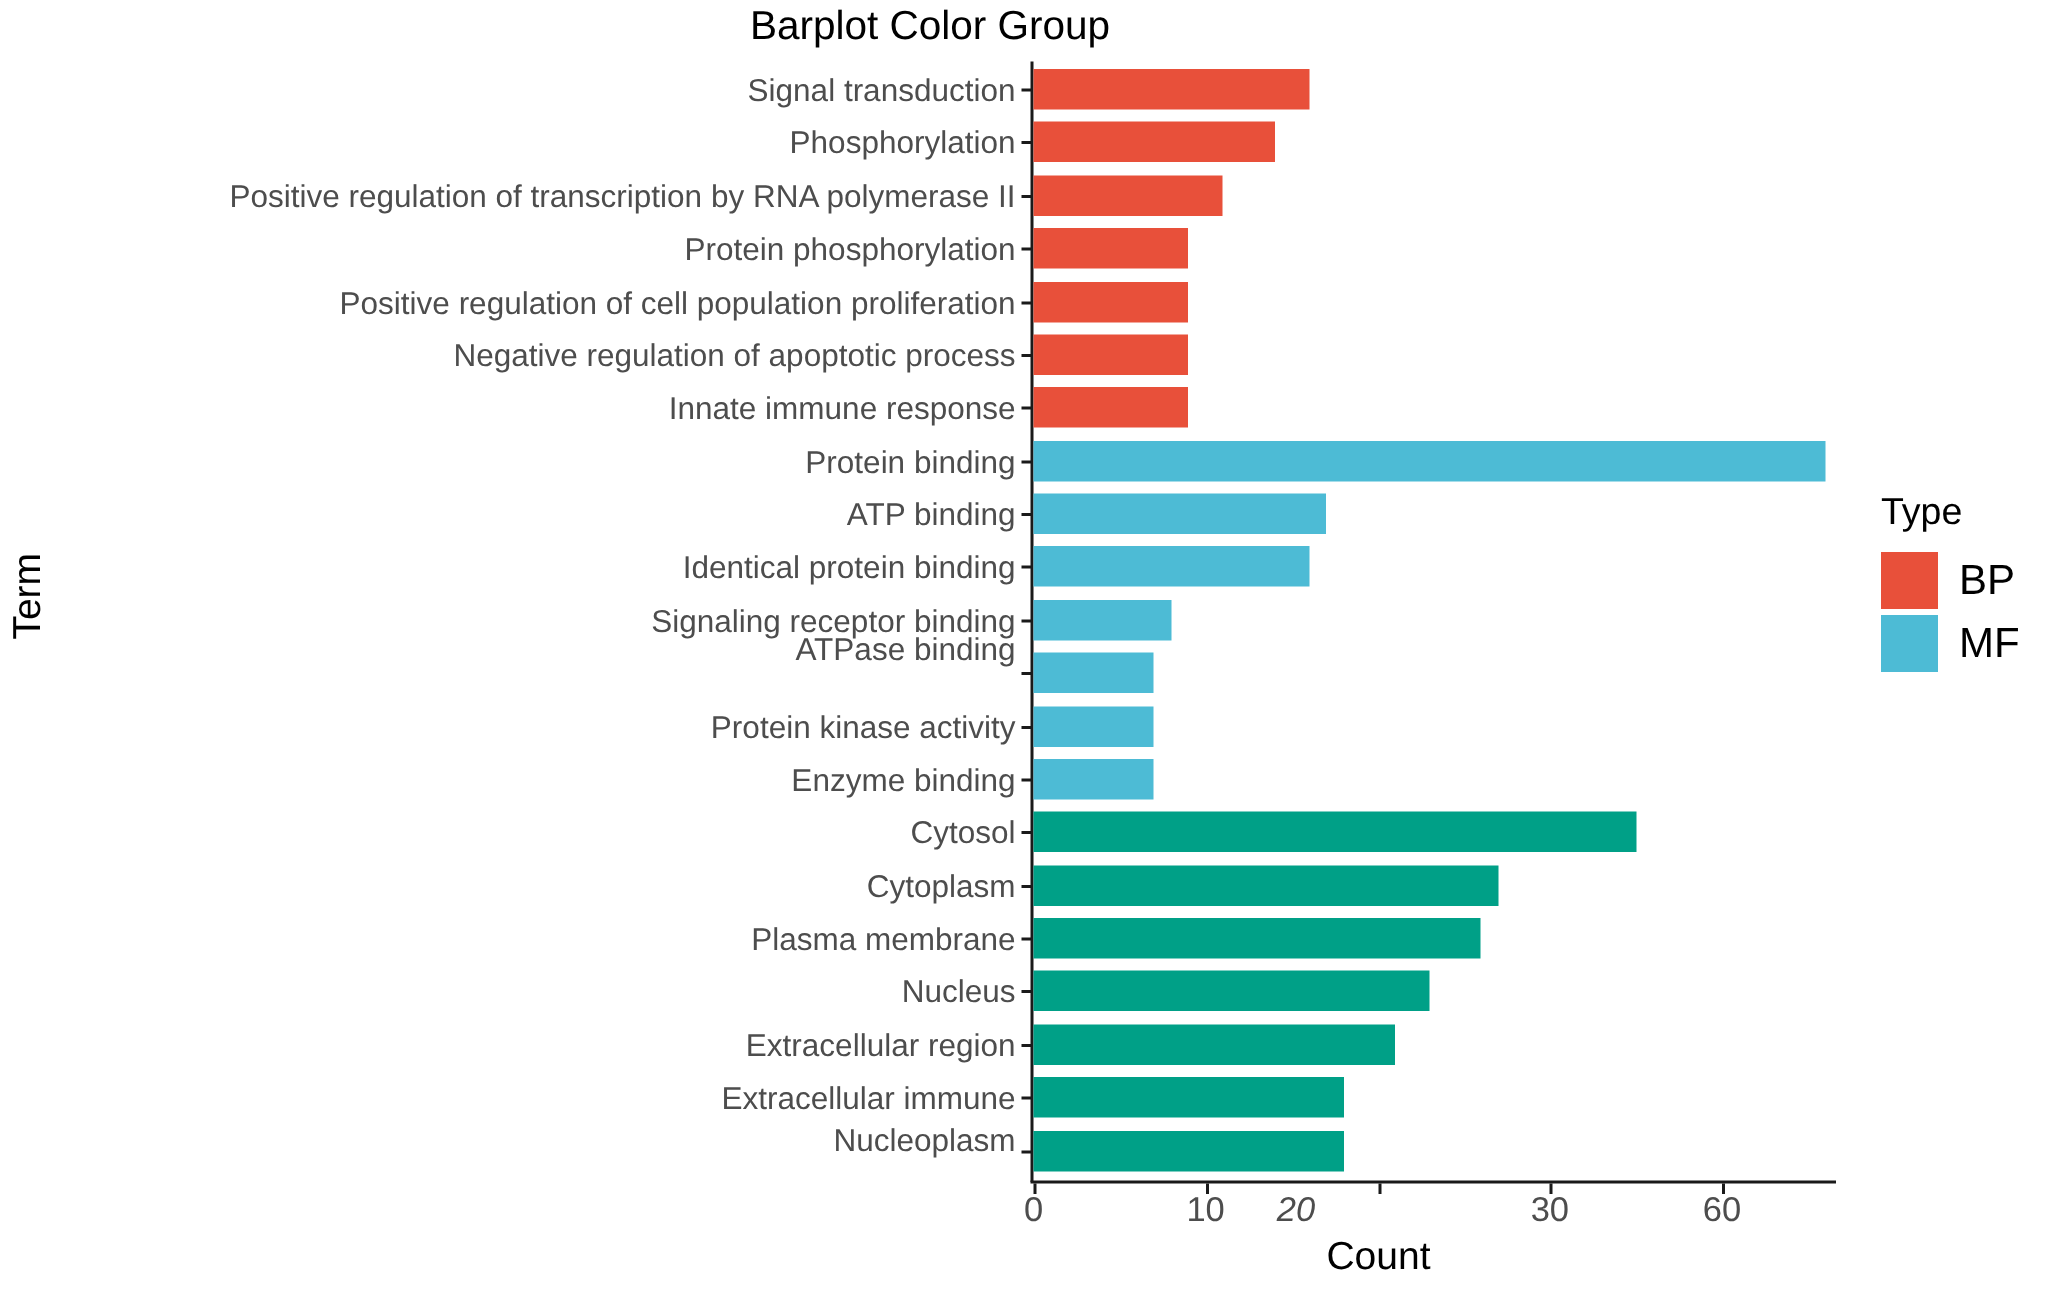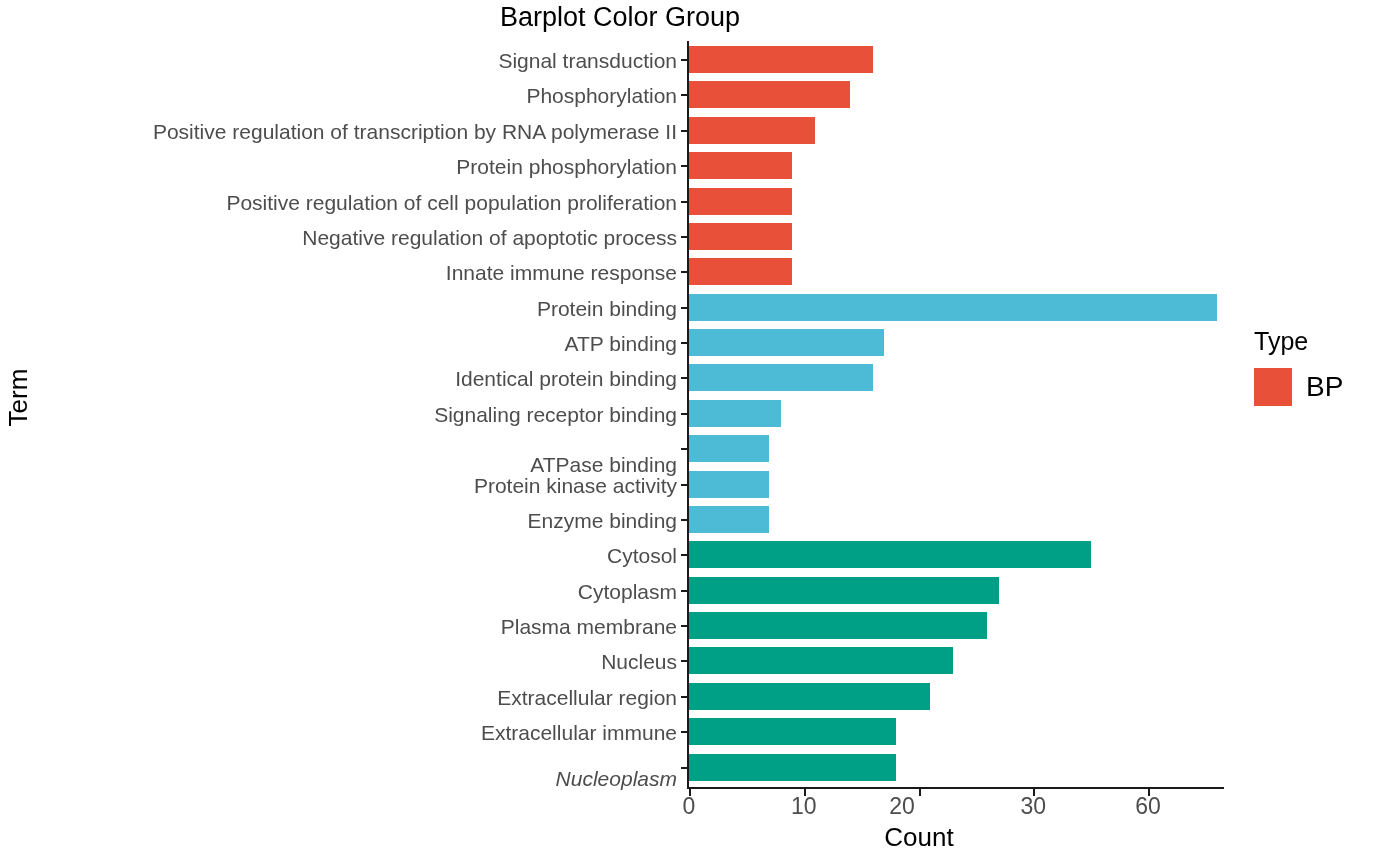--- a/index.html
+++ b/index.html
@@ -258,57 +258,61 @@
       <div class="y-tick-label" style="top: 262.28px;">Innate immune response</div>
       <div class="y-tick-mark" style="top: 271.28px;"></div>
       <div class="y-tick-label" style="top: 297.66px;">Protein binding</div>
       <div class="y-tick-mark" style="top: 306.66px;"></div>
       <div class="y-tick-label" style="top: 333.04px;">ATP binding</div>
       <div class="y-tick-mark" style="top: 342.04px;"></div>
       <div class="y-tick-label" style="top: 368.42px; margin-left: 16px;">Identical protein binding</div>
       <div class="y-tick-mark" style="top: 377.42px;"></div>
       <div class="y-tick-label" style="top: 403.8px;">Signaling receptor binding</div>
       <div class="y-tick-mark" style="top: 412.8px;"></div>
-      <div class="y-tick-label" style="top: 454px;">ATPase binding</div>
+      <div class="y-tick-label" style="top: 423px;">ATPase binding</div>
       <div class="y-tick-mark" style="top: 448.18px;"></div>
       <div class="y-tick-label" style="top: 474.56px;">Protein kinase activity</div>
       <div class="y-tick-mark" style="top: 483.56px;"></div>
       <div class="y-tick-label" style="top: 509.94px;">Enzyme binding</div>
       <div class="y-tick-mark" style="top: 518.94px;"></div>
       <div class="y-tick-label" style="top: 545.32px;">Cytosol</div>
       <div class="y-tick-mark" style="top: 554.32px;"></div>
       <div class="y-tick-label" style="top: 580.7px;">Cytoplasm</div>
       <div class="y-tick-mark" style="top: 589.7px;"></div>
       <div class="y-tick-label" style="top: 616.08px;">Plasma membrane</div>
       <div class="y-tick-mark" style="top: 625.08px;"></div>
       <div class="y-tick-label" style="top: 651.46px;">Nucleus</div>
       <div class="y-tick-mark" style="top: 660.46px;"></div>
       <div class="y-tick-label" style="top: 686.84px;">Extracellular region</div>
       <div class="y-tick-mark" style="top: 695.84px;"></div>
       <div class="y-tick-label" style="top: 722.22px;">Extracellular immune</div>
       <div class="y-tick-mark" style="top: 731.22px;"></div>
-      <div class="y-tick-label" style="top: 768px; font-style: italic;">Nucleoplasm</div>
+      <div class="y-tick-label" style="top: 750px;">Nucleoplasm</div>
       <div class="y-tick-mark" style="top: 766.6px;"></div>
     </div>
   <div id="x-ticks-layer">
       <div class="x-tick-mark" style="left: 689px;"></div>
       <div class="x-tick-label" style="left: 689px;">0</div>
       <div class="x-tick-mark" style="left: 803.75px;"></div>
       <div class="x-tick-label" style="left: 803.75px;">10</div>
       <div class="x-tick-mark" style="left: 918.5px;"></div>
-      <div class="x-tick-label" style="left: 902px;">20</div>
+      <div class="x-tick-label" style="left: 864px; font-style: italic;">20</div>
       <div class="x-tick-mark" style="left: 1033.25px;"></div>
       <div class="x-tick-label" style="left: 1033.25px;">30</div>
       <div class="x-tick-mark" style="left: 1148px;"></div>
       <div class="x-tick-label" style="left: 1148px;">60</div>
     </div>
 
   <div id="legend">
     <div id="legend-title">Type</div>
     <div id="legend-items">
         <div class="legend-item">
           <span class="legend-key" style="background: rgb(232, 80, 58);"></span>
           <span class="legend-label">BP</span>
         </div>
+        <div class="legend-item">
+          <span class="legend-key" style="background: rgb(77, 187, 213);"></span>
+          <span class="legend-label">MF</span>
+        </div>
       </div>
   </div>
 
 </div>
 
 </body></html>

